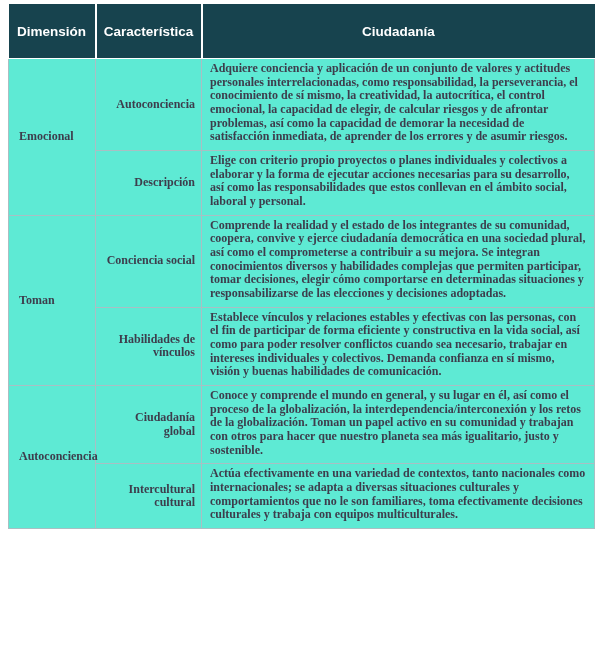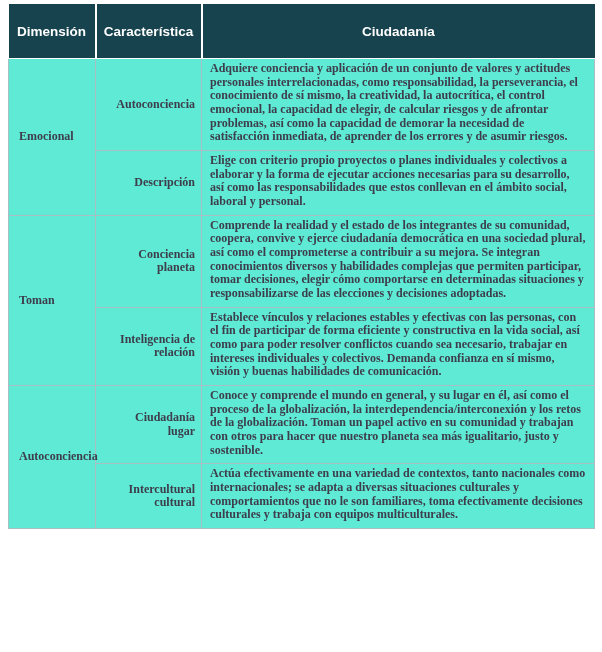--- a/index.html
+++ b/index.html
@@ -84,30 +84,30 @@
         <td class="dim" rowspan="2">Emocional</td>
         <td class="car">Autoconciencia</td>
         <td class="desc">Adquiere conciencia y aplicación de un conjunto de valores y actitudes personales interrelacionadas, como responsabilidad, la perseverancia, el conocimiento de sí mismo, la creatividad, la autocrítica, el control emocional, la capacidad de elegir, de calcular riesgos y de afrontar problemas, así como la capacidad de demorar la necesidad de satisfacción inmediata, de aprender de los errores y de asumir riesgos.</td>
       </tr>
       <tr>
         <td class="car">Descripción</td>
         <td class="desc">Elige con criterio propio proyectos o planes individuales y colectivos a elaborar y la forma de ejecutar acciones necesarias para su desarrollo, así como las responsabilidades que estos conllevan en el ámbito social, laboral y personal.</td>
       </tr>
       <tr>
         <td class="dim" rowspan="2">Toman</td>
-        <td class="car">Conciencia planeta</td>
+        <td class="car">Conciencia social</td>
         <td class="desc">Comprende la realidad y el estado de los integrantes de su comunidad, coopera, convive y ejerce ciudadanía democrática en una sociedad plural, así como el comprometerse a contribuir a su mejora. Se integran conocimientos diversos y habilidades complejas que permiten participar, tomar decisiones, elegir cómo comportarse en determinadas situaciones y responsabilizarse de las elecciones y decisiones adoptadas.</td>
       </tr>
       <tr>
-        <td class="car">Inteligencia de relación</td>
+        <td class="car">Habilidades de vínculos</td>
         <td class="desc">Establece vínculos y relaciones estables y efectivas con las personas, con el fin de participar de forma eficiente y constructiva en la vida social, así como para poder resolver conflictos cuando sea necesario, trabajar en intereses individuales y colectivos.  Demanda confianza en sí mismo, visión y buenas habilidades de comunicación.</td>
       </tr>
       <tr>
         <td class="dim" rowspan="2">Autoconciencia</td>
-        <td class="car">Ciudadanía lugar</td>
+        <td class="car">Ciudadanía global</td>
         <td class="desc">Conoce y comprende el mundo en general, y su lugar en él, así como el proceso de la globalización, la interdependencia/interconexión y los retos de la globalización. Toman un papel activo en su comunidad y trabajan con otros para hacer que nuestro planeta sea más igualitario, justo y sostenible.</td>
       </tr>
       <tr>
         <td class="car">Intercultural cultural</td>
         <td class="desc">Actúa efectivamente en una variedad de contextos, tanto nacionales como internacionales; se adapta a diversas situaciones culturales y comportamientos que no le son familiares, toma efectivamente decisiones culturales y trabaja con equipos multiculturales.</td>
       </tr>
     </tbody>
   </table>
 </div>
 

